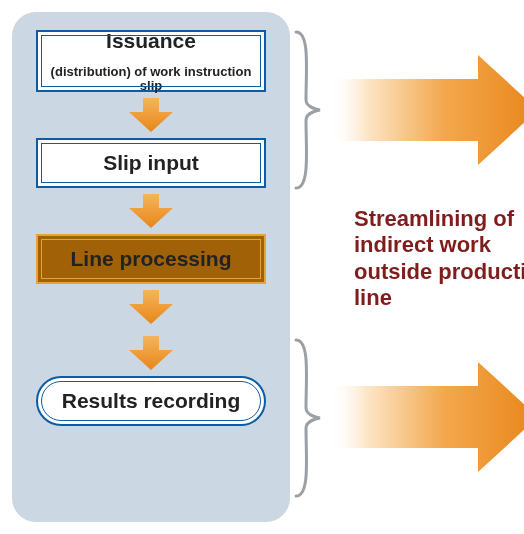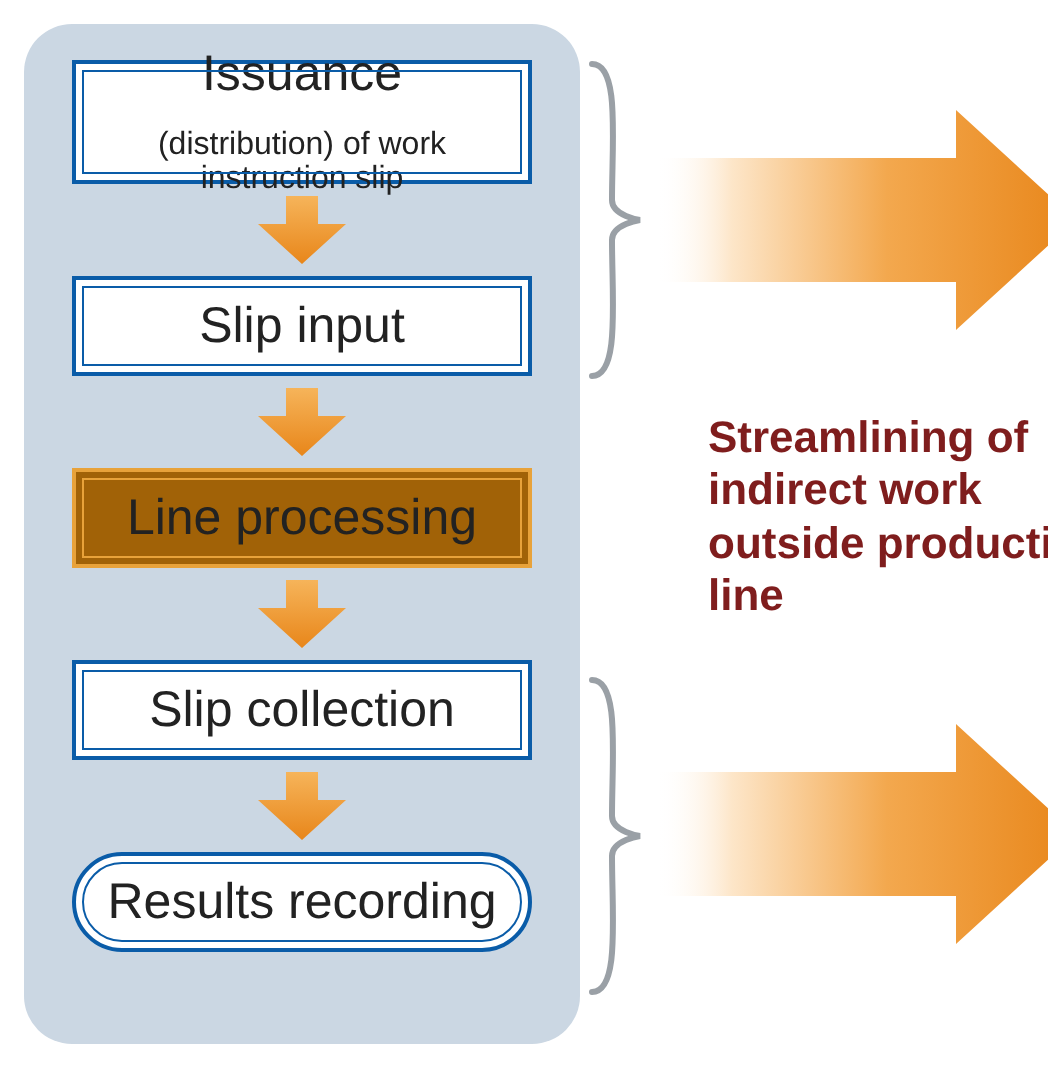--- a/index.html
+++ b/index.html
@@ -39,27 +39,27 @@
     text-align: center;
     padding: 8px 6px;
     color: #222;
   }
   .box.highlight {
     border-color: #e8a23a;
     outline-color: #e8a23a;
     background: #a16207;
   }
   .box-title {
-    font-size: 25px;
-    font-weight: 400;
+    font-size: 21px;
+    font-weight: 700;
     line-height: 1.15;
   }
   .box-sub {
-    font-size: 16px;
-    font-weight: 400;
+    font-size: 13px;
+    font-weight: 700;
     line-height: 1.1;
     margin-top: 12px;
   }
   .down-arrow {
     margin: 6px 0 6px 0;
     width: 44px;
     height: 34px;
   }
   .brace {
     position: absolute;
@@ -112,23 +112,20 @@
   </svg>
 
   <div class="box highlight" style="height:50px;">
     <div class="box-title">Line processing</div>
   </div>
 
   <svg class="down-arrow" viewBox="0 0 44 34">
     <polygon points="14,0 30,0 30,14 44,14 22,34 0,14 14,14" fill="url(#og)"></polygon>
   </svg>
 
-  <div class="box" style="height:50px;">
-    <div class="box-title">Slip collection</div>
-  </div>
 
   <svg class="down-arrow" viewBox="0 0 44 34">
     <polygon points="14,0 30,0 30,14 44,14 22,34 0,14 14,14" fill="url(#og)"></polygon>
   </svg>
 
   <div class="box" style="height:50px;border-radius:25px;">
     <div class="box-title">Results recording</div>
   </div>
 
 </div>

